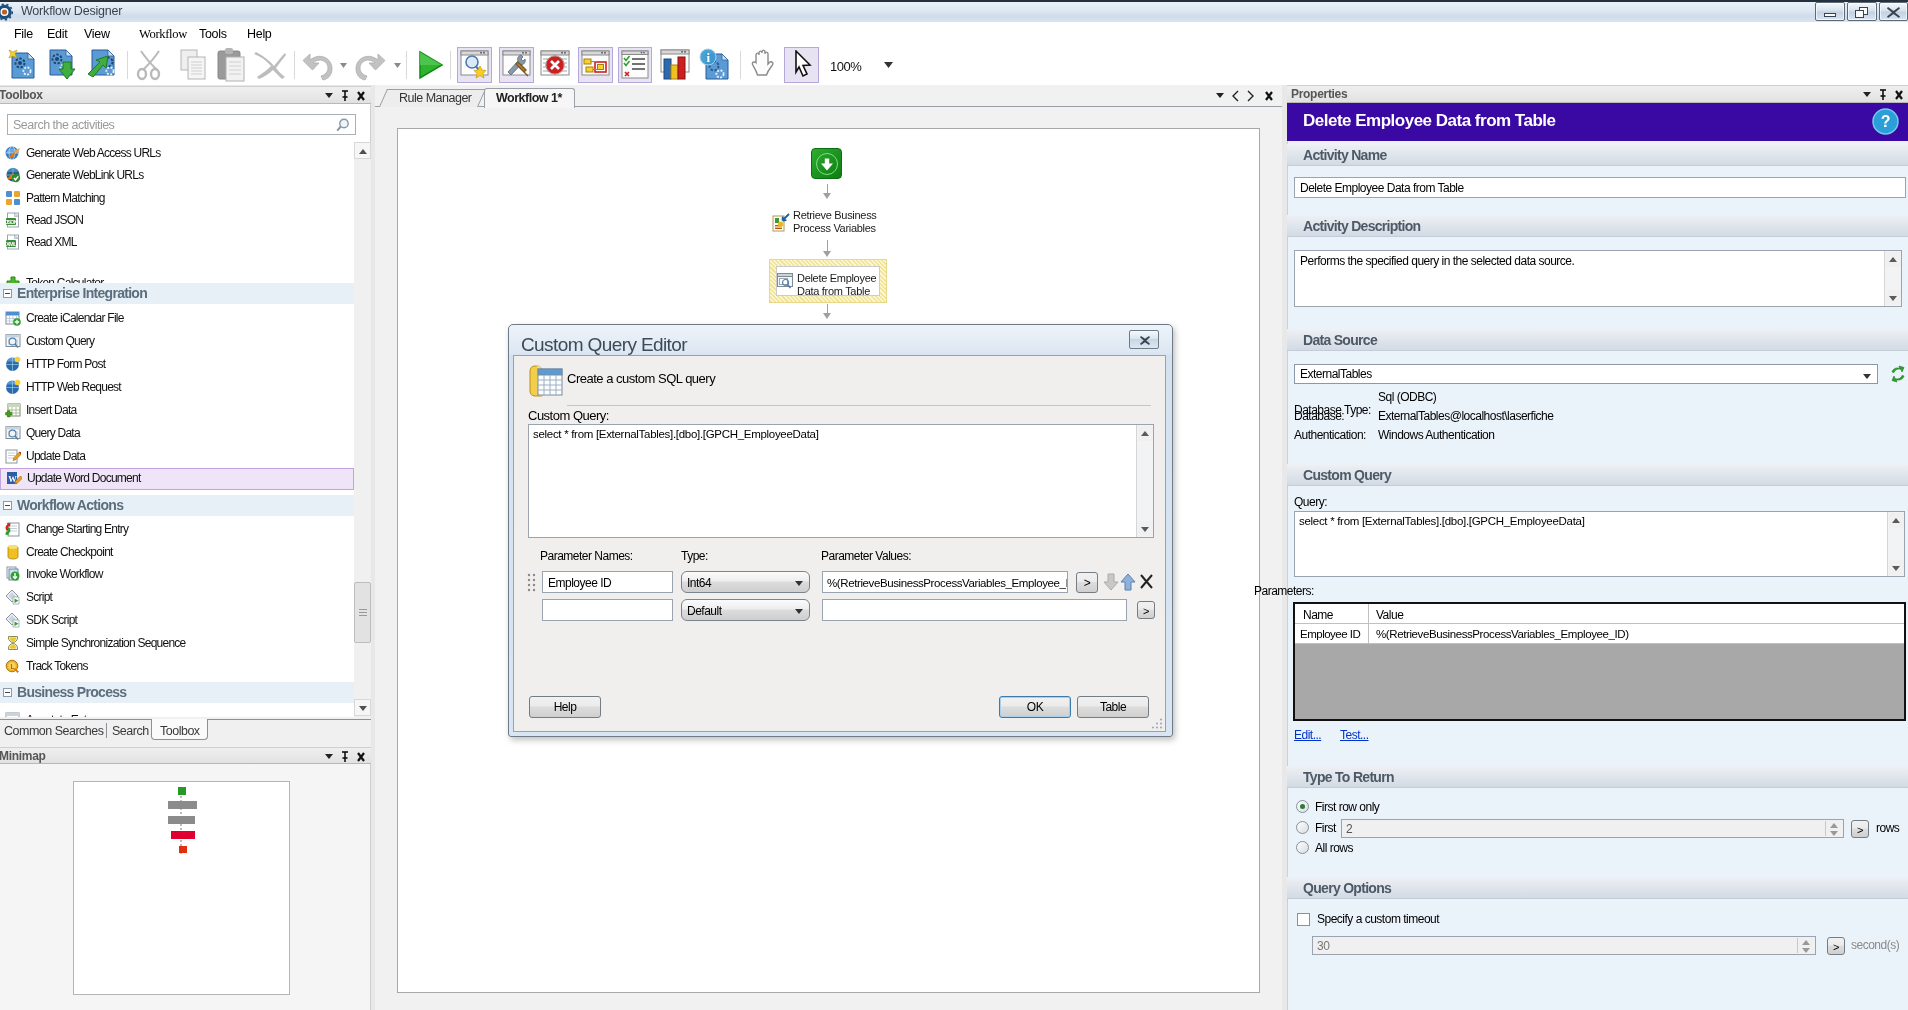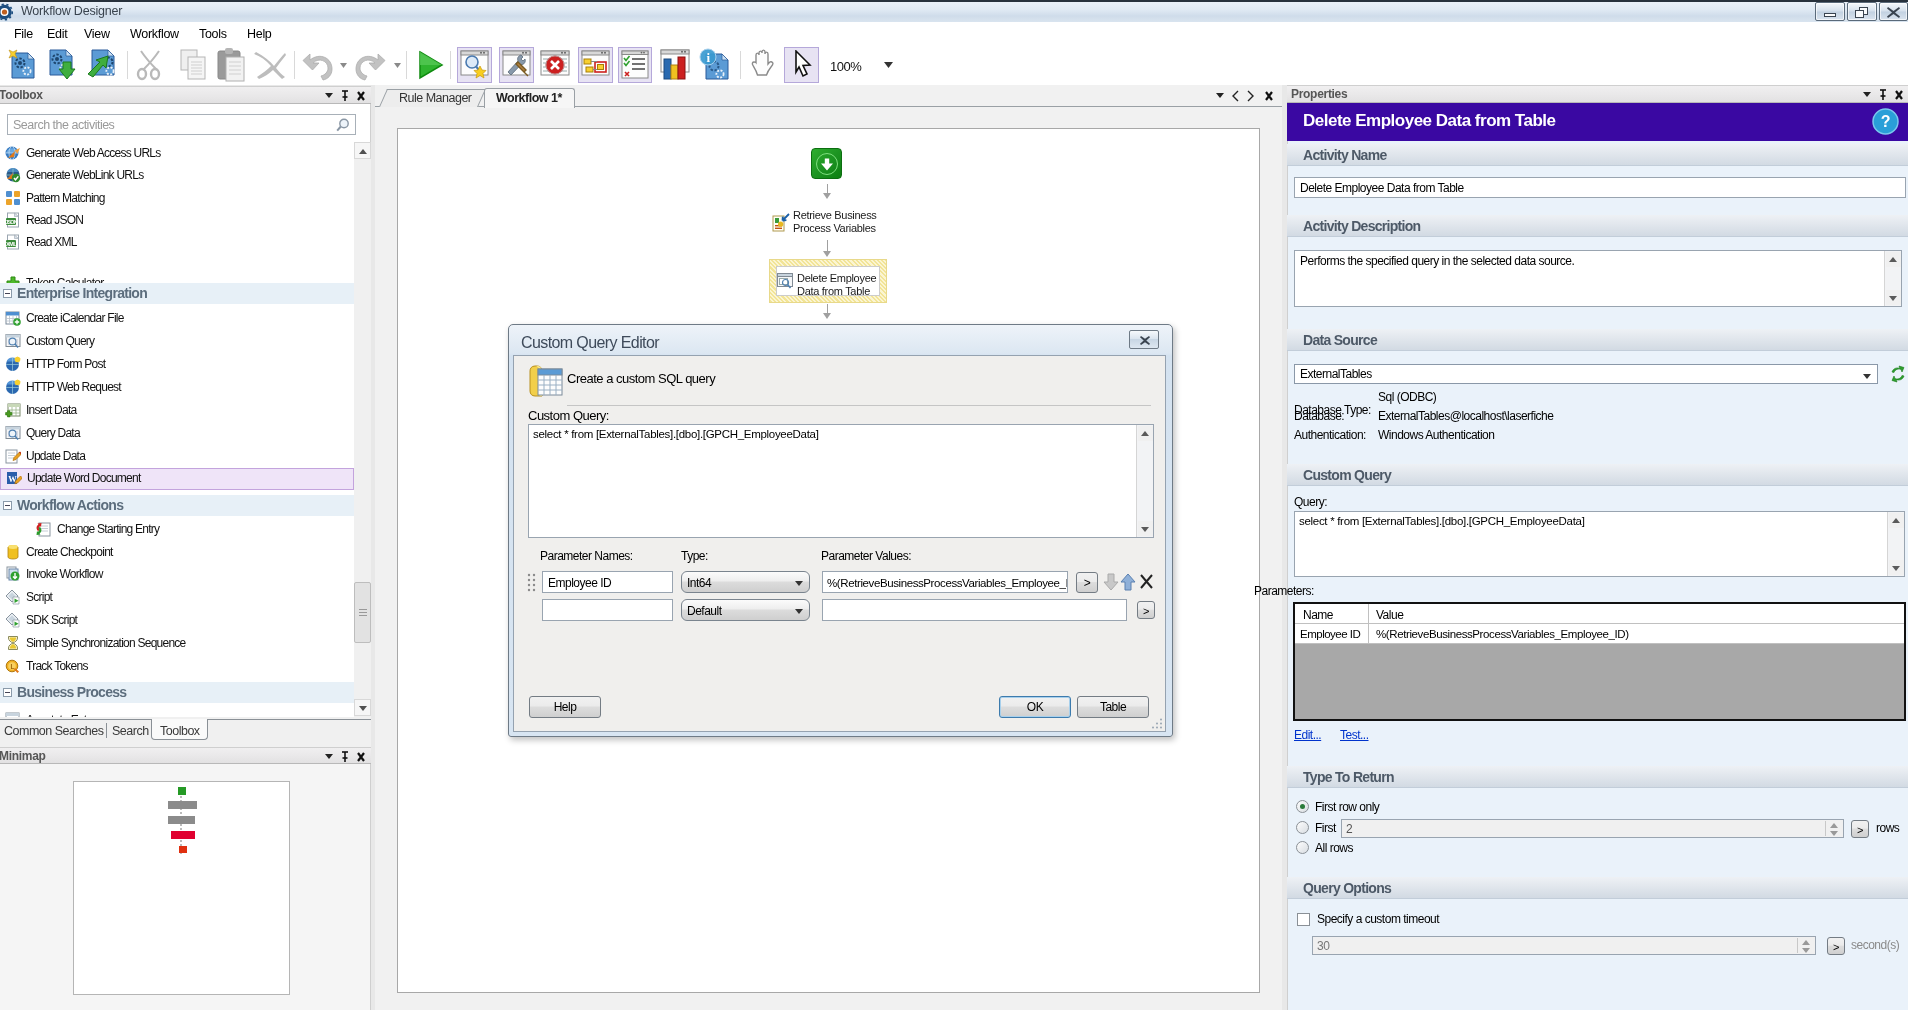--- a/index.html
+++ b/index.html
@@ -103,21 +103,21 @@
 <div class="abs winbtn" style="left:1879px;width:29px;">
   <svg class="abs" style="left:7px;top:4px" width="13" height="11" viewBox="0 0 13 11">
     <path d="M1 0 L6.5 4 L12 0 L13 1.5 L8 5.5 L13 9.5 L12 11 L6.5 7 L1 11 L0 9.5 L5 5.5 L0 1.5 Z" fill="#3a4450"></path>
   </svg>
 </div>
 
 <div class="abs" id="menubar">
   <span class="menuitem" style="left:14px;">File</span>
   <span class="menuitem" style="left:47px;">Edit</span>
   <span class="menuitem" style="left:84px;">View</span>
-  <span class="menuitem" style="left:130px;">Workflow</span>
+  <span class="menuitem" style="left:139px;font-family:Liberation Serif, serif;">Workflow</span>
   <span class="menuitem" style="left:199px;">Tools</span>
   <span class="menuitem" style="left:247px;">Help</span>
 </div>
 
 <div class="abs" id="toolbar"></div>
 <div id="toolbaricons">
 <svg class="ticon" style="left:8px;top:49px" width="31" height="31" viewBox="0 0 31 31">
   <path d="M4 4 L20 4 L26 10 L26 29 L4 29 Z" fill="#5b9bd5" stroke="#2a5a9a"></path>
   <path d="M20 4 L26 10 L20 10 Z" fill="#c8dff2" stroke="#2a5a9a" stroke-width=".7"></path>
   <circle cx="12" cy="14" r="4.5" fill="none" stroke="#1e466e" stroke-width="2" stroke-dasharray="2.4 1.6"></circle>
@@ -438,21 +438,21 @@
         <rect x="1" y="1" width="10" height="12" fill="#2a5caa"></rect>
         <text x="6" y="10.6" font-size="8.5" font-weight="bold" fill="#fff" text-anchor="middle" font-family="Liberation Serif">W</text>
         <path d="M14.5 5 L9.5 10 L8.8 12.8 L11.5 12 L16.5 7 Z" fill="#e8a020" stroke="#b07010" stroke-width=".7"></path>
       </svg>
       <span class="tx" style="top:2px">Update Word Document</span>
     </div>
 <div class="tbsec" style="top:495px;">
       <div class="mbox"></div>
       <span class="tx">Workflow Actions</span>
     </div>
-<div class="tbitem" style="top:518px;margin-left:31px;">
+<div class="tbitem" style="top:518px;">
       <svg class="ic" viewBox="0 0 16 16">
         <rect x="3" y="2" width="11" height="13" fill="#fff" stroke="#8a95a0"></rect>
         <g stroke="#b8c2cc" stroke-width=".8">
           <path d="M5 5 L12 5 M5 7.5 L12 7.5 M5 10 L12 10"></path>
         </g>
         <path d="M2 10 C0 8 0 5 2.5 3.5 L1.5 2.5 L5.5 2 L5 6 L4 5 C2.5 6 2.5 8 3.5 9 Z" fill="#d02020"></path>
         <path d="M4 6 C6 8 6 11 3.5 12.5 L4.5 13.5 L.5 14 L1 10 L2 11 C3.5 10 3.5 8 2.5 7 Z" fill="#2a9a2a"></path>
       </svg>
       <span class="tx">Change Starting Entry</span>
     </div>
@@ -608,21 +608,21 @@
   <rect x="0.5" y="0.5" width="15" height="3" fill="#c8d4de" stroke="#808a94"></rect>
   <rect x="2.5" y="5.5" width="8" height="6" fill="#fff" stroke="#9aa"></rect>
   <circle cx="8.5" cy="9.5" r="3" fill="none" stroke="#5080b0" stroke-width="1.2"></circle>
   <path d="M10.5 11.5 L13.5 15" stroke="#5080b0" stroke-width="1.6"></path>
 </svg>
 <div class="node-label" style="left:797px;top:272px;">Delete Employee<br>Data from Table</div>
 <div class="conn" style="left:827px;top:304px;height:10px;"></div>
 <div class="arrowhead" style="left:823px;top:313px;"></div>
 
 <div class="abs" id="dlg"></div>
-<span class="abs" style="left:521px;top:334px;font-size:16px;letter-spacing:-0.6px;color:#3e4a5a;">Custom Query Editor</span>
+<span class="abs" style="left:521px;top:334px;font-size:19px;letter-spacing:-0.6px;color:#3e4a5a;">Custom Query Editor</span>
 <div class="abs" style="left:1129px;top:330px;width:30px;height:19px;border:1px solid #6e7a86;border-radius:2px;background:linear-gradient(180deg,#f6f9fc,#dbe5ef 45%,#c8d6e4 50%,#dde7f1);">
   <svg class="abs" style="left:10px;top:5px" width="10" height="9" viewBox="0 0 10 9">
       <path d="M1 0 L5 2.8 L9 0 L10 1.2 L6.3 4.5 L10 7.8 L9 9 L5 6.2 L1 9 L0 7.8 L3.7 4.5 L0 1.2 Z" fill="#3a4450"></path>
     </svg>
 </div>
 <div class="abs" id="dlgbody"></div>
 <div id="dlgcontent">
 <svg class="abs" style="left:529px;top:363px" width="36" height="37" viewBox="0 0 36 37">
   <path d="M6 3 C2.5 3 1 5.5 1 8 L1 28 C1 31 3 33 6 33 L13 33 L13 8 C13 5 11 3 8.5 3 Z" fill="#f2cf4a" stroke="#b89020"></path>
   <path d="M6 3 C9 3 10.5 5.5 10.5 8 L10.5 33 L13 33 L13 8 C13 5 11 3 8.5 3 Z" fill="#f8e898"></path>

